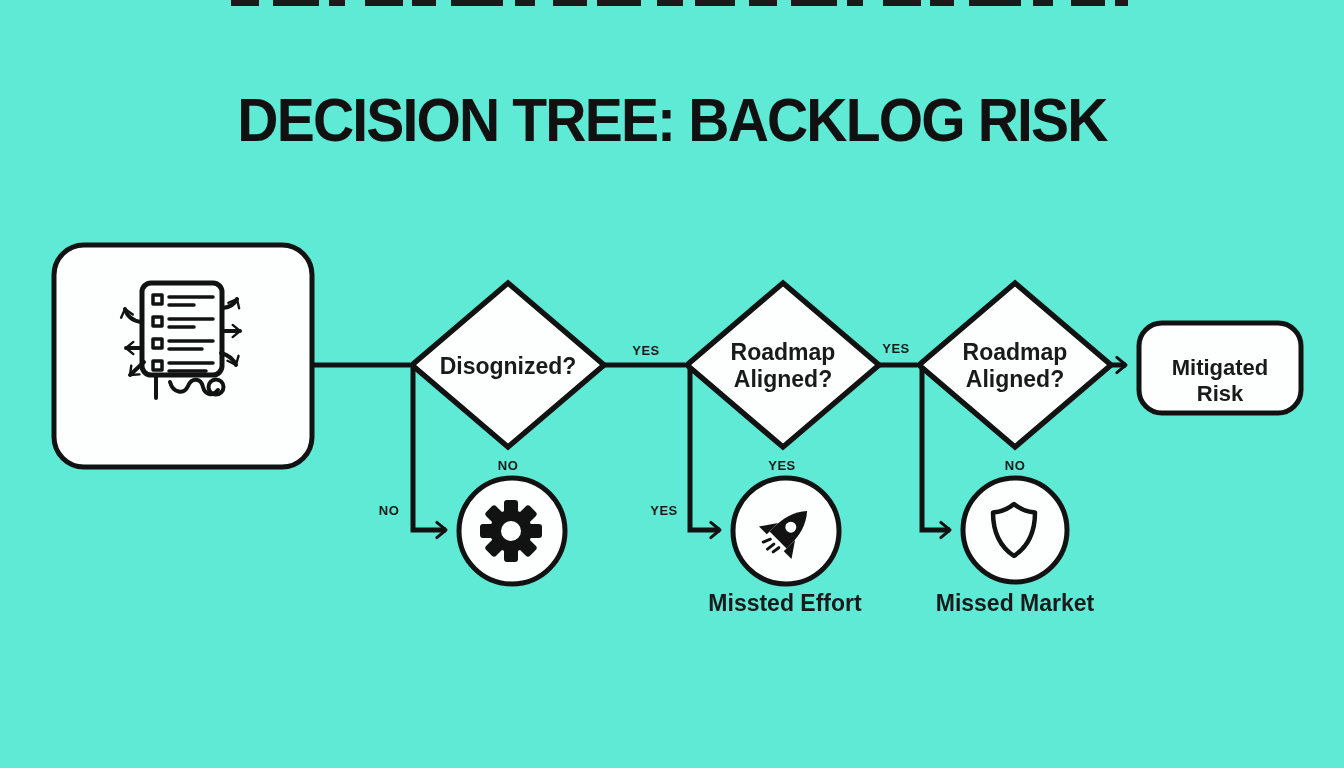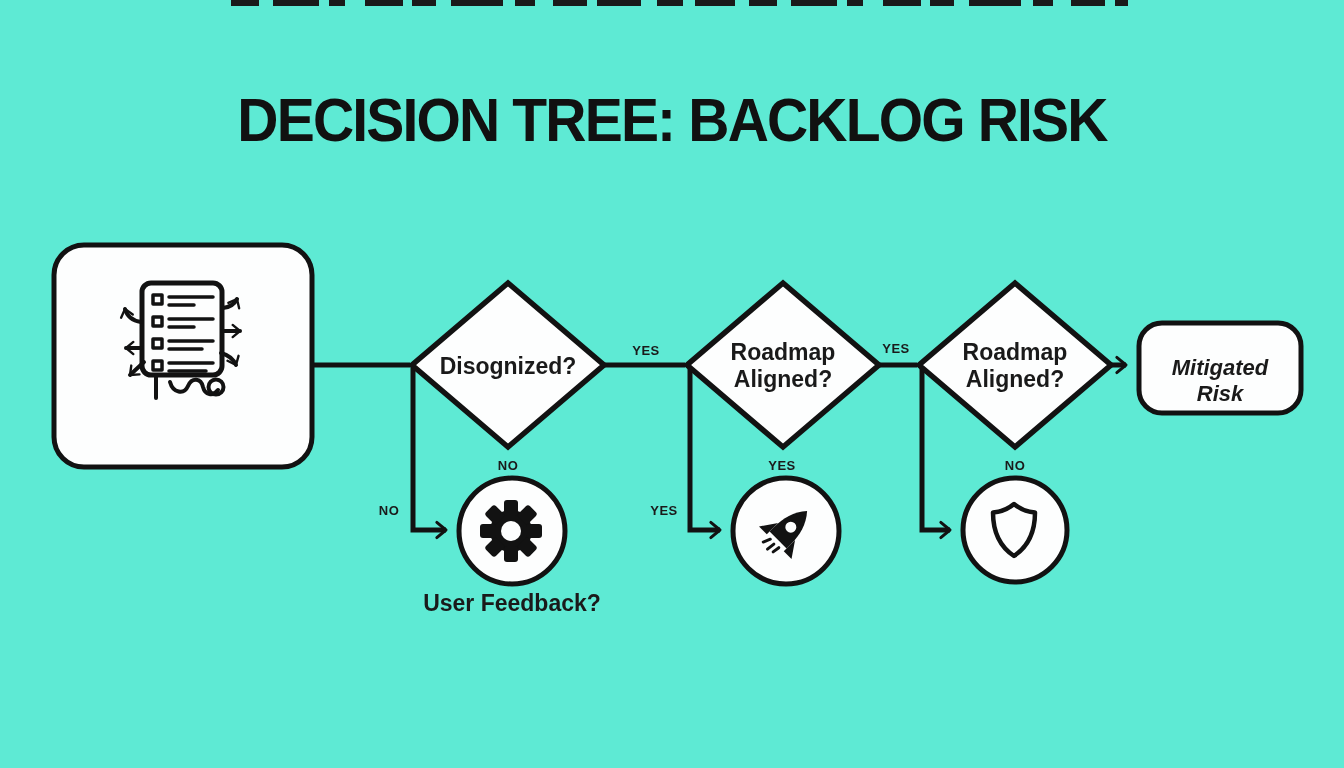--- a/index.html
+++ b/index.html
@@ -16,21 +16,21 @@
   .lbl{
     position:absolute;transform:translate(-50%,-50%);
     font-weight:700;white-space:nowrap;text-align:center;color:#1a1a1a;
   }
   .node-lbl{font-size:23px;}
   .node-lbl .line{line-height:27px;}
   .branch-lbl{font-size:13px;letter-spacing:.5px;}
   .circle-lbl{font-size:23px;}
   .start-lbl{font-size:21px;}
   .end-lbl{font-size:22px;}
-  .end-lbl .line{line-height:26px;font-style:italic;}
+  .end-lbl .line{line-height:26px;}
 </style>
 </head>
 <body>
 
 <div class="canvas">
 
   <svg class="diagram" width="1344" height="768" viewBox="0 0 1344 768">
     <defs>
       <marker id="ah" viewBox="-6 -5 8 10" refX="0" refY="0" markerWidth="4.8" markerHeight="5.4" orient="auto" markerUnits="strokeWidth">
         <path d="M-3.4,-2.8 L0,0 L-3.4,2.8" fill="none" stroke="#121212" stroke-width="1.1" stroke-linecap="round" stroke-linejoin="round"></path>
@@ -145,15 +145,16 @@
   </div>
 
   <div class="lbl branch-lbl" style="left:646px;top:350px;">YES</div>
   <div class="lbl branch-lbl" style="left:896px;top:348px;">YES</div>
   <div class="lbl branch-lbl" style="left:508px;top:465px;">NO</div>
   <div class="lbl branch-lbl" style="left:782px;top:465px;">YES</div>
   <div class="lbl branch-lbl" style="left:1015px;top:465px;">NO</div>
   <div class="lbl branch-lbl" style="left:389px;top:510px;">NO</div>
   <div class="lbl branch-lbl" style="left:664px;top:510px;">YES</div>
 
-  <div class="lbl circle-lbl" style="left:512px;top:603px;">User Feedback?</div>
+  <div class="lbl circle-lbl" style="left:785px;top:603px;">Missted Effort</div>
+  <div class="lbl circle-lbl" style="left:1015px;top:603px;">Missed Market</div>
 
 </div>
 
 </body></html>

